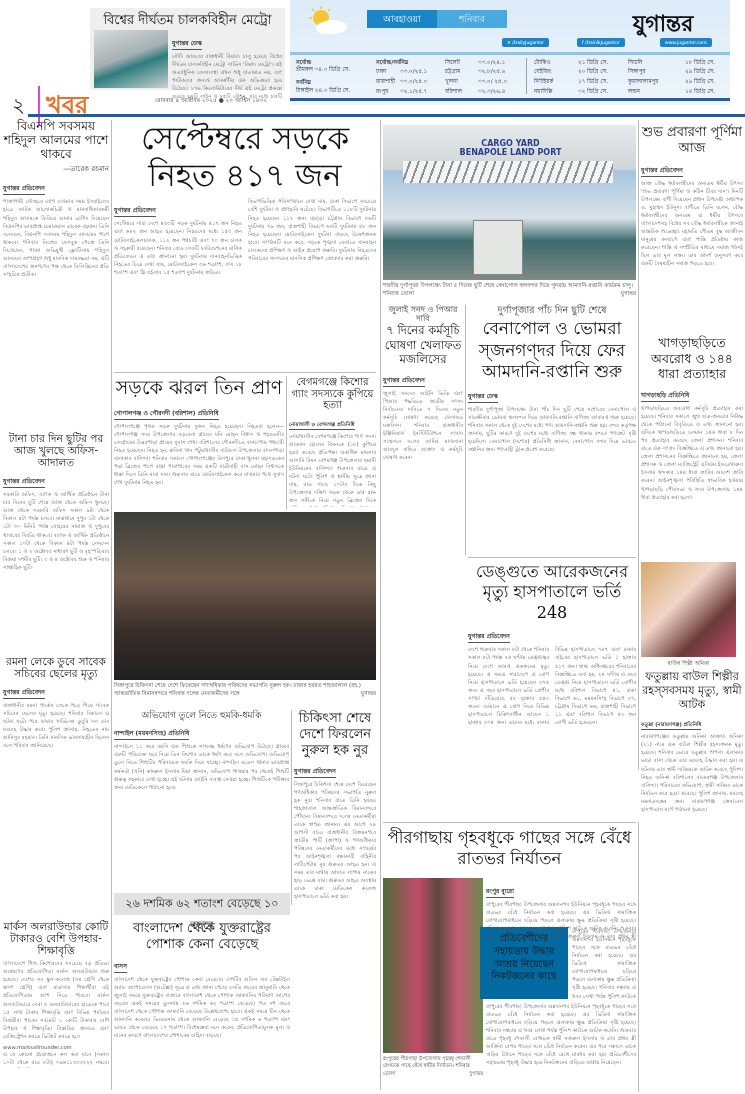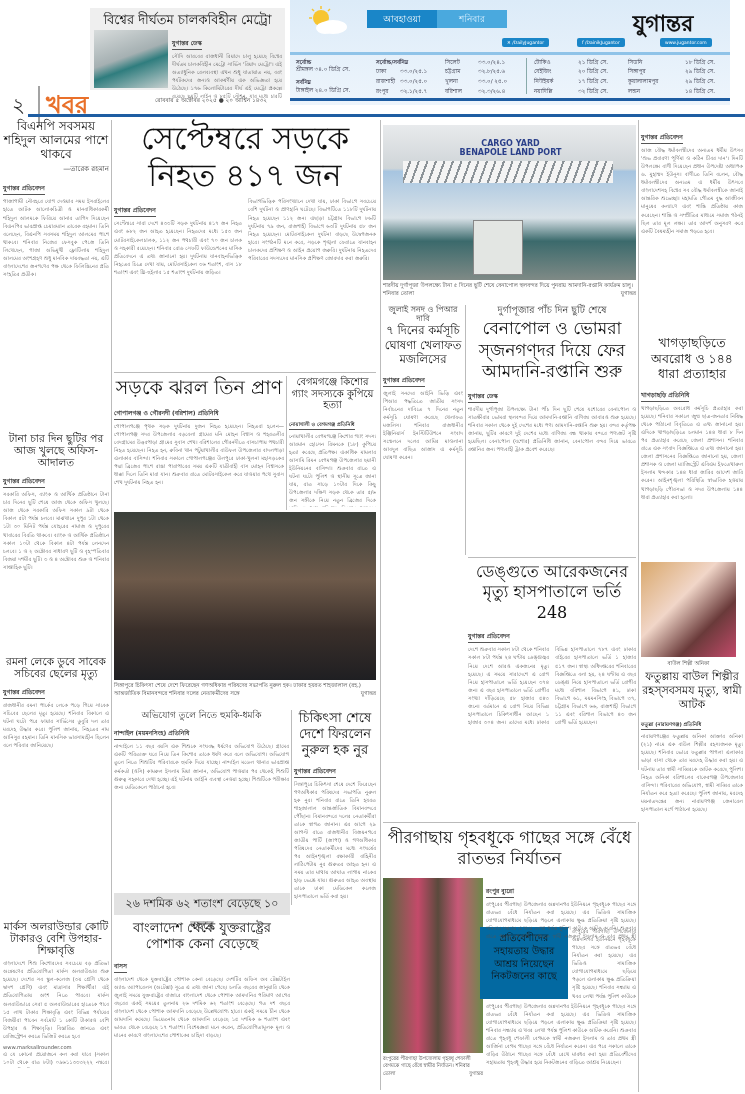--- a/index.html
+++ b/index.html
@@ -23,21 +23,21 @@
 #weather .tabA{left:77px;top:10px;width:70px;height:18px;background:#1a86c8;color:#fff;font-size:9px;text-align:center;line-height:18px;font-family:"DejaVu Serif",serif}
 #weather .tabB{left:147px;top:10px;width:70px;height:18px;background:#4aa9de;color:#d8efff;font-size:9px;text-align:center;line-height:18px;font-family:"DejaVu Serif",serif}
 #weather .logo{left:318px;top:6px;width:110px;font-size:22px;font-weight:bold;font-family:"DejaVu Serif",serif;color:#111;text-align:center}
 .social{position:absolute;top:38px;height:9px;background:#1a86c8;color:#fff;font-size:4.5px;line-height:9px;padding:0 5px;border-radius:2px}
 #weather .band{left:0;top:52px;width:440px;height:3px;background:#8fc3e8}
 #weather .grid{left:0;top:56px;width:440px;font-size:5.6px;color:#334}
 #weather .bottomband{left:0;top:98px;width:440px;height:3px;background:#1e5da2}
 .wcell{position:absolute;white-space:nowrap}
 
 #secnum{left:12px;top:90px;font-size:20px;font-family:"DejaVu Serif",serif;color:#333}
-#secname{left:38px;top:86px;font-size:24px;font-weight:bold;color:#e9702a;font-family:"DejaVu Serif",serif;border-left:2px solid #a3a3a3;padding-left:6px}
+#secname{left:38px;top:86px;font-size:24px;font-weight:bold;color:#e9702a;font-family:"DejaVu Serif",serif;border-left:2px solid #d946ef;padding-left:6px}
 #secdate{left:155px;top:95px;font-size:5.8px;color:#444}
 #headrule{left:28px;top:114px;width:717px;height:3px;background:#1e5da2}
 </style>
 </head>
 <body>
 
 <div id="metro" class="abs">
   <div class="t">বিশ্বের দীর্ঘতম চালকবিহীন মেট্রো</div>
   <div class="abs img"></div>
   <div class="abs txt">
@@ -194,20 +194,21 @@
   </div>
   <div class="abs" style="left:20px;top:36px;width:210px;height:22px;background:repeating-linear-gradient(110deg,#f4f4f4 0 6px,#8c9398 6px 8px)"></div>
   <div class="abs" style="left:90px;top:95px;width:50px;height:55px;background:#e3e6e3;border:1px solid #888"></div>
 </div>
 <div class="abs caption" style="left:383px;top:282px;width:253px">
   <span>শারদীয় দুর্গাপূজা উপলক্ষ্যে টানা ৫ দিনের ছুটি শেষে বেনাপোল স্থলবন্দর দিয়ে পুনরায় আমদানি-রপ্তানি কার্যক্রম চালু। শনিবার তোলা</span>
   <span style="float:right">যুগান্তর</span>
 </div>
 
 <div class="abs" style="left:641px;top:124px;width:102px">
+  <div class="hl" style="font-size:13px;line-height:1.25">শুভ প্রবারণা পূর্ণিমা আজ</div>
   <div class="byline">যুগান্তর প্রতিবেদন</div>
   <div class="body-text" style="height:195px">আজ বৌদ্ধ ধর্মাবলম্বীদের অন্যতম ধর্মীয় উৎসব 'শুভ প্রবারণা পূর্ণিমা ও কঠিন চীবর দান'। দিনটি উপলক্ষ্যে বাণী দিয়েছেন প্রধান উপদেষ্টা অধ্যাপক ড. মুহাম্মদ ইউনূস। বাণীতে তিনি বলেন, বৌদ্ধ ধর্মাবলম্বীদের অন্যতম এ ধর্মীয় উৎসবে বাংলাদেশসহ বিশ্বের সব বৌদ্ধ ধর্মাবলম্বীকে জানাই আন্তরিক শুভেচ্ছা। মহামতি গৌতম বুদ্ধ আজীবন মানুষের কল্যাণে এবং শান্তি প্রতিষ্ঠায় কাজ করেছেন। শান্তি ও সম্প্রীতির মাধ্যমে সমাজ গঠনই ছিল তার মূল লক্ষ্য। তার আদর্শ অনুসরণ করে একটি বৈষম্যহীন সমাজ গড়তে হবে।</div>
 </div>
 <div class="rule-v" style="left:638px;top:120px;height:650px"></div>
 
 <div class="abs" style="left:383px;top:305px;width:80px">
   <div class="hl" style="font-size:8px;color:#333">জুলাই সনদ ও পিআর দাবি</div>
   <div class="hl" style="font-size:11.5px;line-height:1.25">৭ দিনের কর্মসূচি ঘোষণা খেলাফত মজলিসের</div>
   <div class="byline">যুগান্তর প্রতিবেদন</div>
   <div class="body-text" style="height:200px">জুলাই সনদের আইনি ভিত্তি এবং পিআর পদ্ধতিতে জাতীয় সংসদ নির্বাচনের দাবিতে ৭ দিনের নতুন কর্মসূচি ঘোষণা করেছে খেলাফত মজলিস। শনিবার রাজধানীর ইঞ্জিনিয়ার্স ইনস্টিটিউশনে সংবাদ সম্মেলনে দলের আমির মাওলানা আবদুল বাছিত আজাদ এ কর্মসূচি ঘোষণা করেন।</div>

